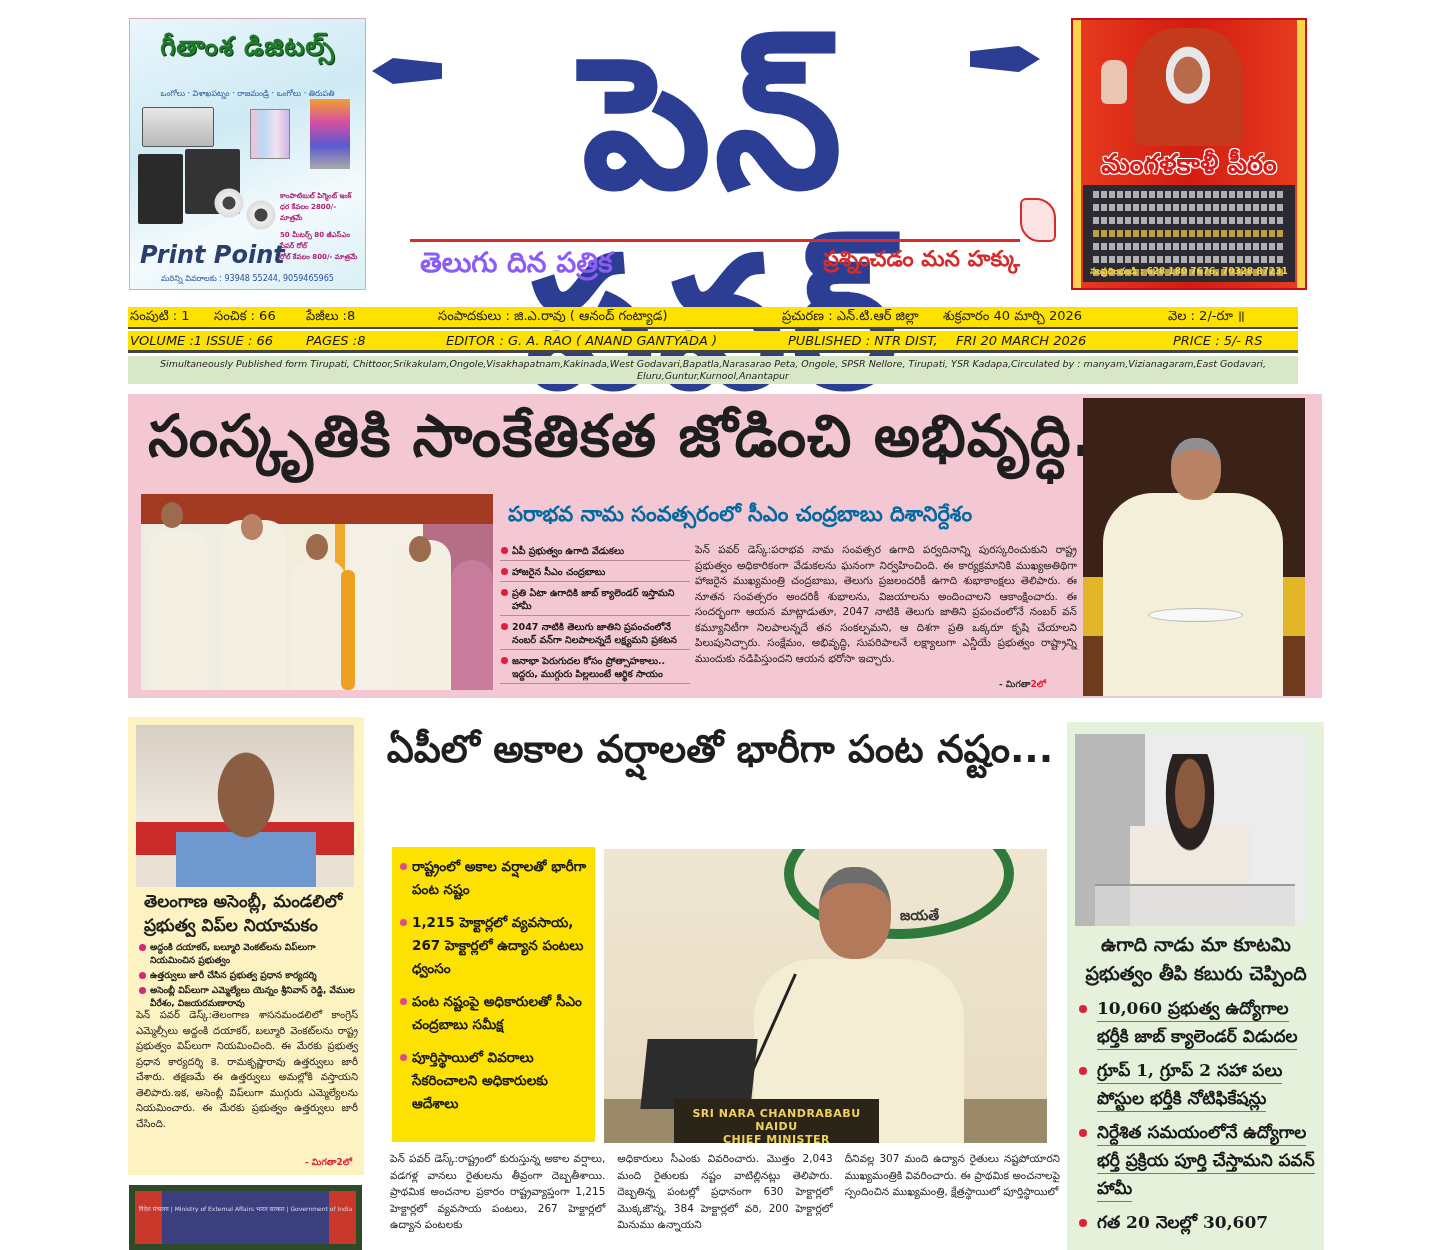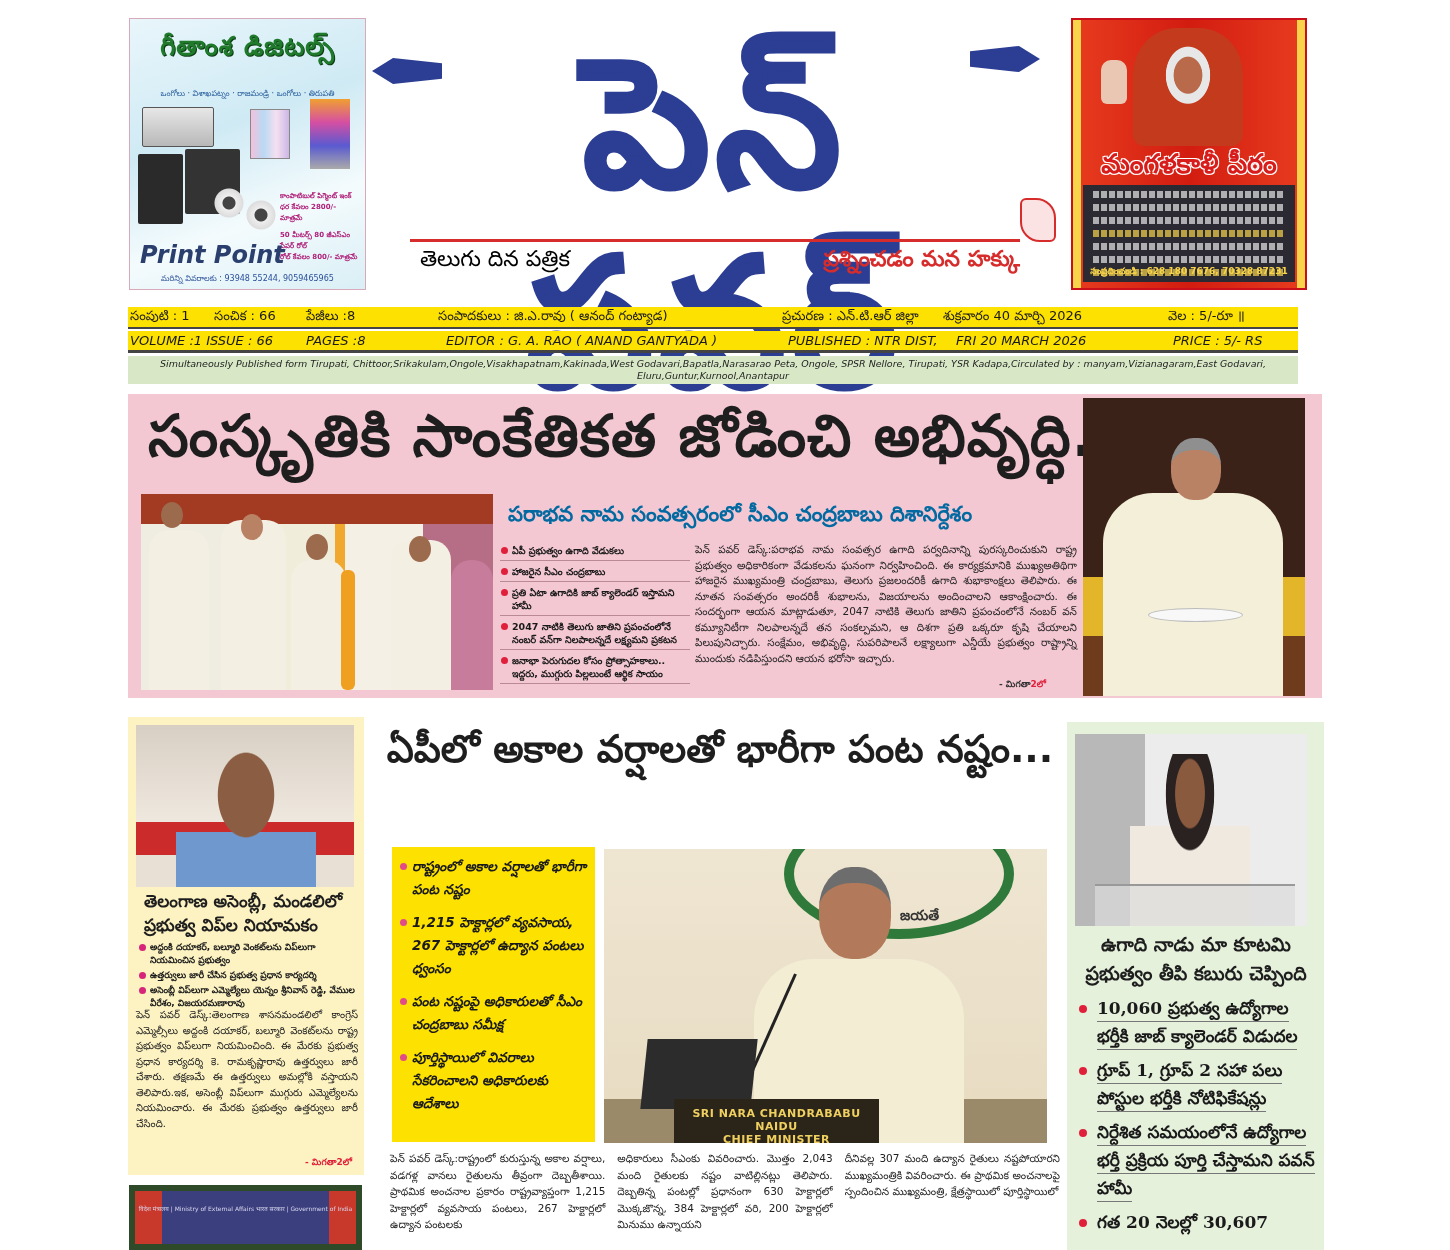--- a/index.html
+++ b/index.html
@@ -23,21 +23,21 @@
   .ad-left .print-logo { position: absolute; left: 10px; top: 222px; font-size: 24px; font-weight: bold; color: #2a3f6e; font-style: italic; }
   .ad-left .phone { position: absolute; left: 0; right: 0; bottom: 4px; text-align: center; font-size: 8px; color: #2b4f9a; }
 
   .logo-wrap { left: 370px; top: 18px; width: 690px; height: 280px; }
   .logo-title { position: absolute; left: 40px; top: 6px; width: 610px; text-align: center; font-size: 178px; line-height: 200px; font-weight: bold; color: #2c3e93;
     -webkit-text-stroke: 3px #2c3e93; text-shadow: 0 0 0 #fff; letter-spacing: 6px; }
   .pen-nib { position: absolute; top: 40px; width: 70px; height: 26px; background: #2c3e93; clip-path: polygon(0 50%, 30% 0, 100% 20%, 100% 80%, 30% 100%); }
   .pen-nib.left { left: 2px; }
   .pen-nib.right { left: 600px; transform: scaleX(-1); top: 28px; }
   .red-rule { position: absolute; left: 40px; top: 221px; width: 610px; height: 3px; background: #d72c2c; }
-  .tagline-left { position: absolute; left: 50px; top: 228px; font-size: 22px; color: #000000; font-weight: normal; }
+  .tagline-left { position: absolute; left: 50px; top: 228px; font-size: 28px; color: #8b5cf6; font-weight: bold; }
   .tagline-right { position: absolute; right: 40px; top: 228px; font-size: 22px; color: #d72c2c; font-weight: bold; }
   .pen-hand { position: absolute; left: 650px; top: 180px; width: 36px; height: 44px; border: 2px solid #d72c2c; border-radius: 6px 20px 6px 20px; background: #fbe3e3; }
 
   .ad-right { left: 1071px; top: 18px; width: 236px; height: 272px; border: 2px solid #c9101a; background: linear-gradient(90deg, #f7d44a 0, #f7d44a 8px, #e63a1e 8px, #d21c10 50%, #e63a1e calc(100% - 8px), #f7d44a calc(100% - 8px)); overflow: hidden; }
   .ad-right .sage { position: absolute; left: 60px; top: 8px; width: 110px; height: 118px; background: radial-gradient(ellipse at 50% 40%, #b86a4a 0 18%, #e7e7e7 19% 28%, #c43a1c 29% 100%); border-radius: 40% 40% 10% 10%; }
   .ad-right .hand { position: absolute; left: 28px; top: 40px; width: 26px; height: 44px; background: #e9c7b3; border-radius: 10px 10px 6px 6px; }
   .ad-right .title { position: absolute; left: 0; right: 0; top: 128px; text-align: center; font-size: 27px; font-weight: bold; color: #d81c1c; text-shadow: 1px 1px 0 #fff, -1px -1px 0 #fff, 1px -1px 0 #fff, -1px 1px 0 #fff; }
   .ad-right .panel { position: absolute; left: 10px; right: 10px; top: 165px; bottom: 6px; background: #2b2a33; }
   .ad-right .panel .ln { height: 7px; margin: 6px 10px; background: repeating-linear-gradient(90deg, #e7e7e7 0 6px, transparent 6px 8px); opacity: .7; }
   .ad-right .panel .ln.y { background: repeating-linear-gradient(90deg, #f7d44a 0 6px, transparent 6px 8px); }
@@ -81,21 +81,21 @@
   .lcol-bullets li::before { content: ""; position: absolute; left: 1px; top: 3px; width: 7px; height: 7px; border-radius: 50%; background: #d7257a; }
   .lcol-body { position: absolute; left: 8px; top: 290px; width: 222px; font-size: 10px; line-height: 15.5px; text-align: justify; color: #222; }
   .lcol-cont { position: absolute; right: 12px; top: 440px; font-size: 9px; font-weight: bold; color: #e0203a; }
   .lcol-photo2 { left: 129px; top: 1185px; width: 233px; height: 65px; background: #2f4a28; padding: 6px; }
   .lcol-photo2 .in { width: 100%; height: 100%; background: linear-gradient(90deg, #c9392b 0 12%, #3c3f7e 12% 88%, #c9392b 88%); position: relative; }
   .lcol-photo2 .cap { position: absolute; left: 0; right: 0; top: 14px; text-align: center; font-size: 6px; color: #d8d8f0; }
 
   
   .mid-head { left: 380px; top: 722px; width: 680px; text-align: center; font-size: 38px; font-weight: bold; line-height: 54px; color: #1e1e1e; white-space: nowrap; }
   .mid-bullets { left: 392px; top: 847px; width: 203px; height: 295px; background: #fde100; padding: 8px 8px; }
-  .mid-bullets li { list-style: none; font-size: 13.5px; font-weight: bold; line-height: 23px; padding-left: 12px; position: relative; margin-bottom: 10px; font-style: italic; }
+  .mid-bullets li { list-style: none; font-size: 13.5px; font-weight: bold; line-height: 23px; padding-left: 12px; position: relative; margin-bottom: 10px; }
   .mid-bullets li::before { content: ""; position: absolute; left: 0; top: 8px; width: 7px; height: 7px; border-radius: 50%; background: #e14b8a; }
   .mid-photo { left: 604px; top: 849px; width: 443px; height: 294px; background: linear-gradient(180deg, #efe6d2 0%, #e8dcc3 85%, #9b8a6a 85%); overflow: hidden; }
   .mid-photo .emblem { position: absolute; left: 180px; top: -40px; width: 230px; height: 130px; border-radius: 50%; border: 10px solid #2f7a3a; }
   .mid-photo .emblem-text { position: absolute; left: 296px; top: 58px; font-size: 14px; color: #333; font-weight: bold; }
   .mid-photo .cmbody { position: absolute; left: 150px; top: 110px; width: 210px; height: 184px; background: #f3edd4; border-radius: 60px 60px 0 0; }
   .mid-photo .cmface { position: absolute; left: 215px; top: 18px; width: 72px; height: 92px; border-radius: 45%; background: #b27a5a; border-top: 16px solid #6d6d6d; }
   .mid-photo .tablet { position: absolute; left: 40px; top: 190px; width: 110px; height: 70px; background: #2c2c2c; transform: skewX(-6deg); }
   .mid-photo .mic { position: absolute; left: 190px; top: 125px; width: 3px; height: 130px; background: #222; transform: rotate(24deg); transform-origin: top; }
   .mid-photo .nameplate { position: absolute; left: 70px; top: 250px; width: 205px; height: 44px; background: #2b2418; color: #f0d060; font-size: 11px; font-weight: bold; text-align: center; padding-top: 8px; letter-spacing: .5px; }
 
@@ -162,21 +162,21 @@
   <div class="phone">సంప్రదించండి : 628 180 7676, 70328 87231</div>
 </div>
 
 <div class="abs bar bar1">
   <span style="left:2px">సంపుటి : 1</span>
   <span style="left:86px">సంచిక : 66</span>
   <span style="left:178px">పేజీలు :8</span>
   <span style="left:310px">సంపాదకులు : జి.ఎ.రావు ( ఆనంద్ గంట్యాడ)</span>
   <span style="left:654px">ప్రచురణ : ఎన్.టి.ఆర్ జిల్లా</span>
   <span style="left:815px">శుక్రవారం 40 మార్చి 2026</span>
-  <span style="left:1040px">వెల : 5/-రూ ॥</span>
+  <span style="left:1040px">వెల : 2/-రూ ॥</span>
 </div>
 <div class="abs bar bar2">
   <span style="left:2px">VOLUME :1  ISSUE : 66</span>
   <span style="left:178px">PAGES :8</span>
   <span style="left:318px">EDITOR : G. A. RAO ( ANAND GANTYADA )</span>
   <span style="left:660px">PUBLISHED : NTR DIST,</span>
   <span style="left:828px">FRI 20  MARCH 2026</span>
   <span style="left:1045px">PRICE : 5/- RS</span>
 </div>
 <div class="abs circ">Simultaneously Published form Tirupati, Chittoor,Srikakulam,Ongole,Visakhapatnam,Kakinada,West Godavari,Bapatla,Narasarao Peta, Ongole, SPSR Nellore, Tirupati, YSR Kadapa,Circulated by : manyam,Vizianagaram,East Godavari, Eluru,Guntur,Kurnool,Anantapur</div>

